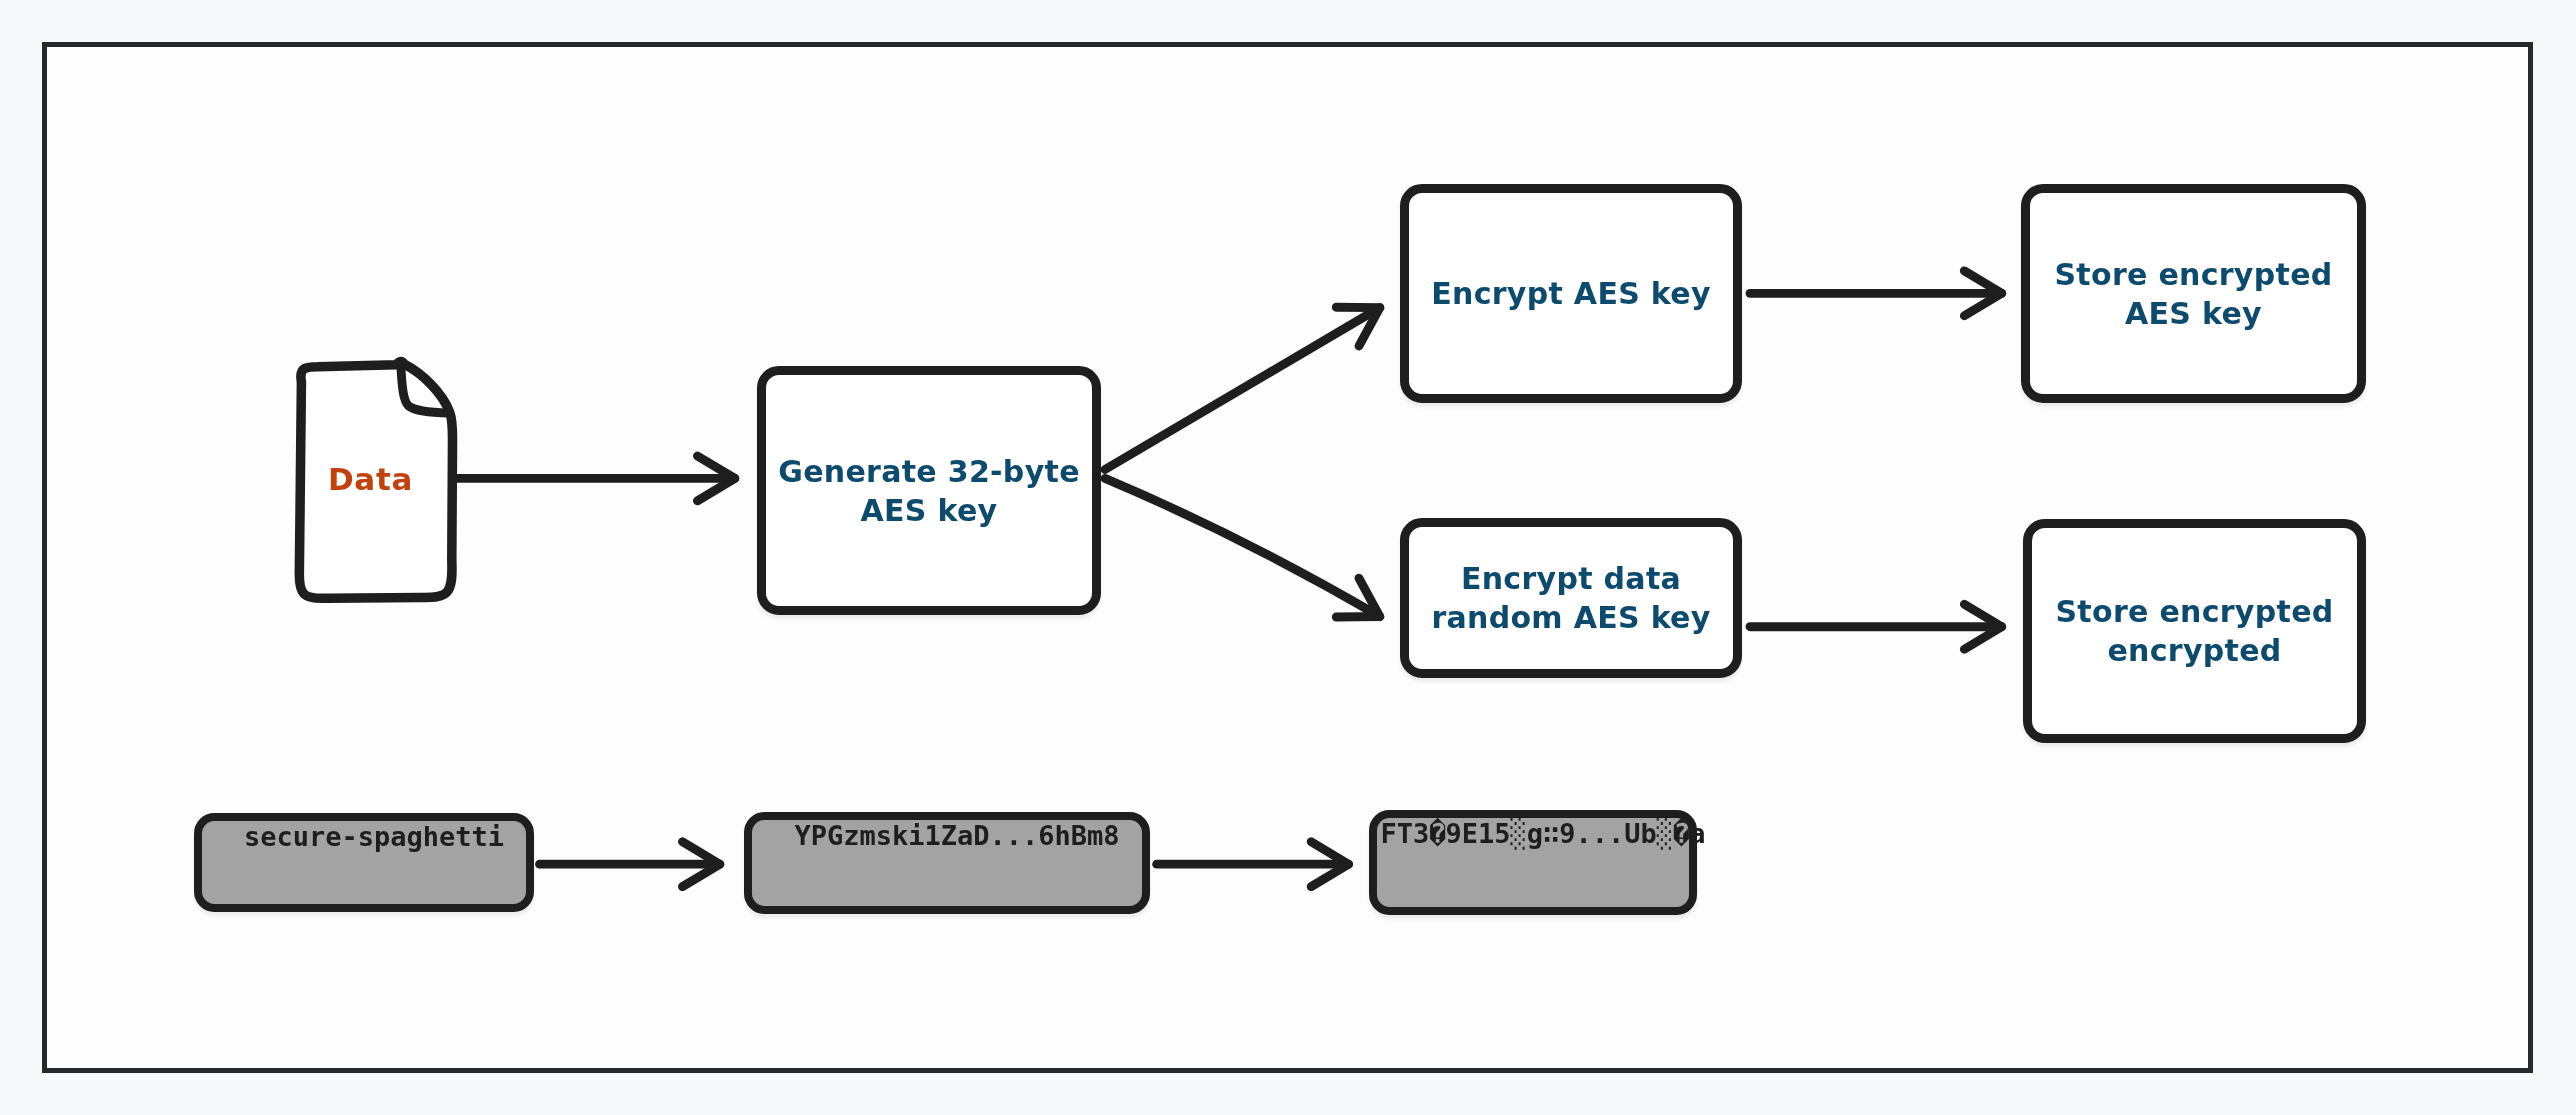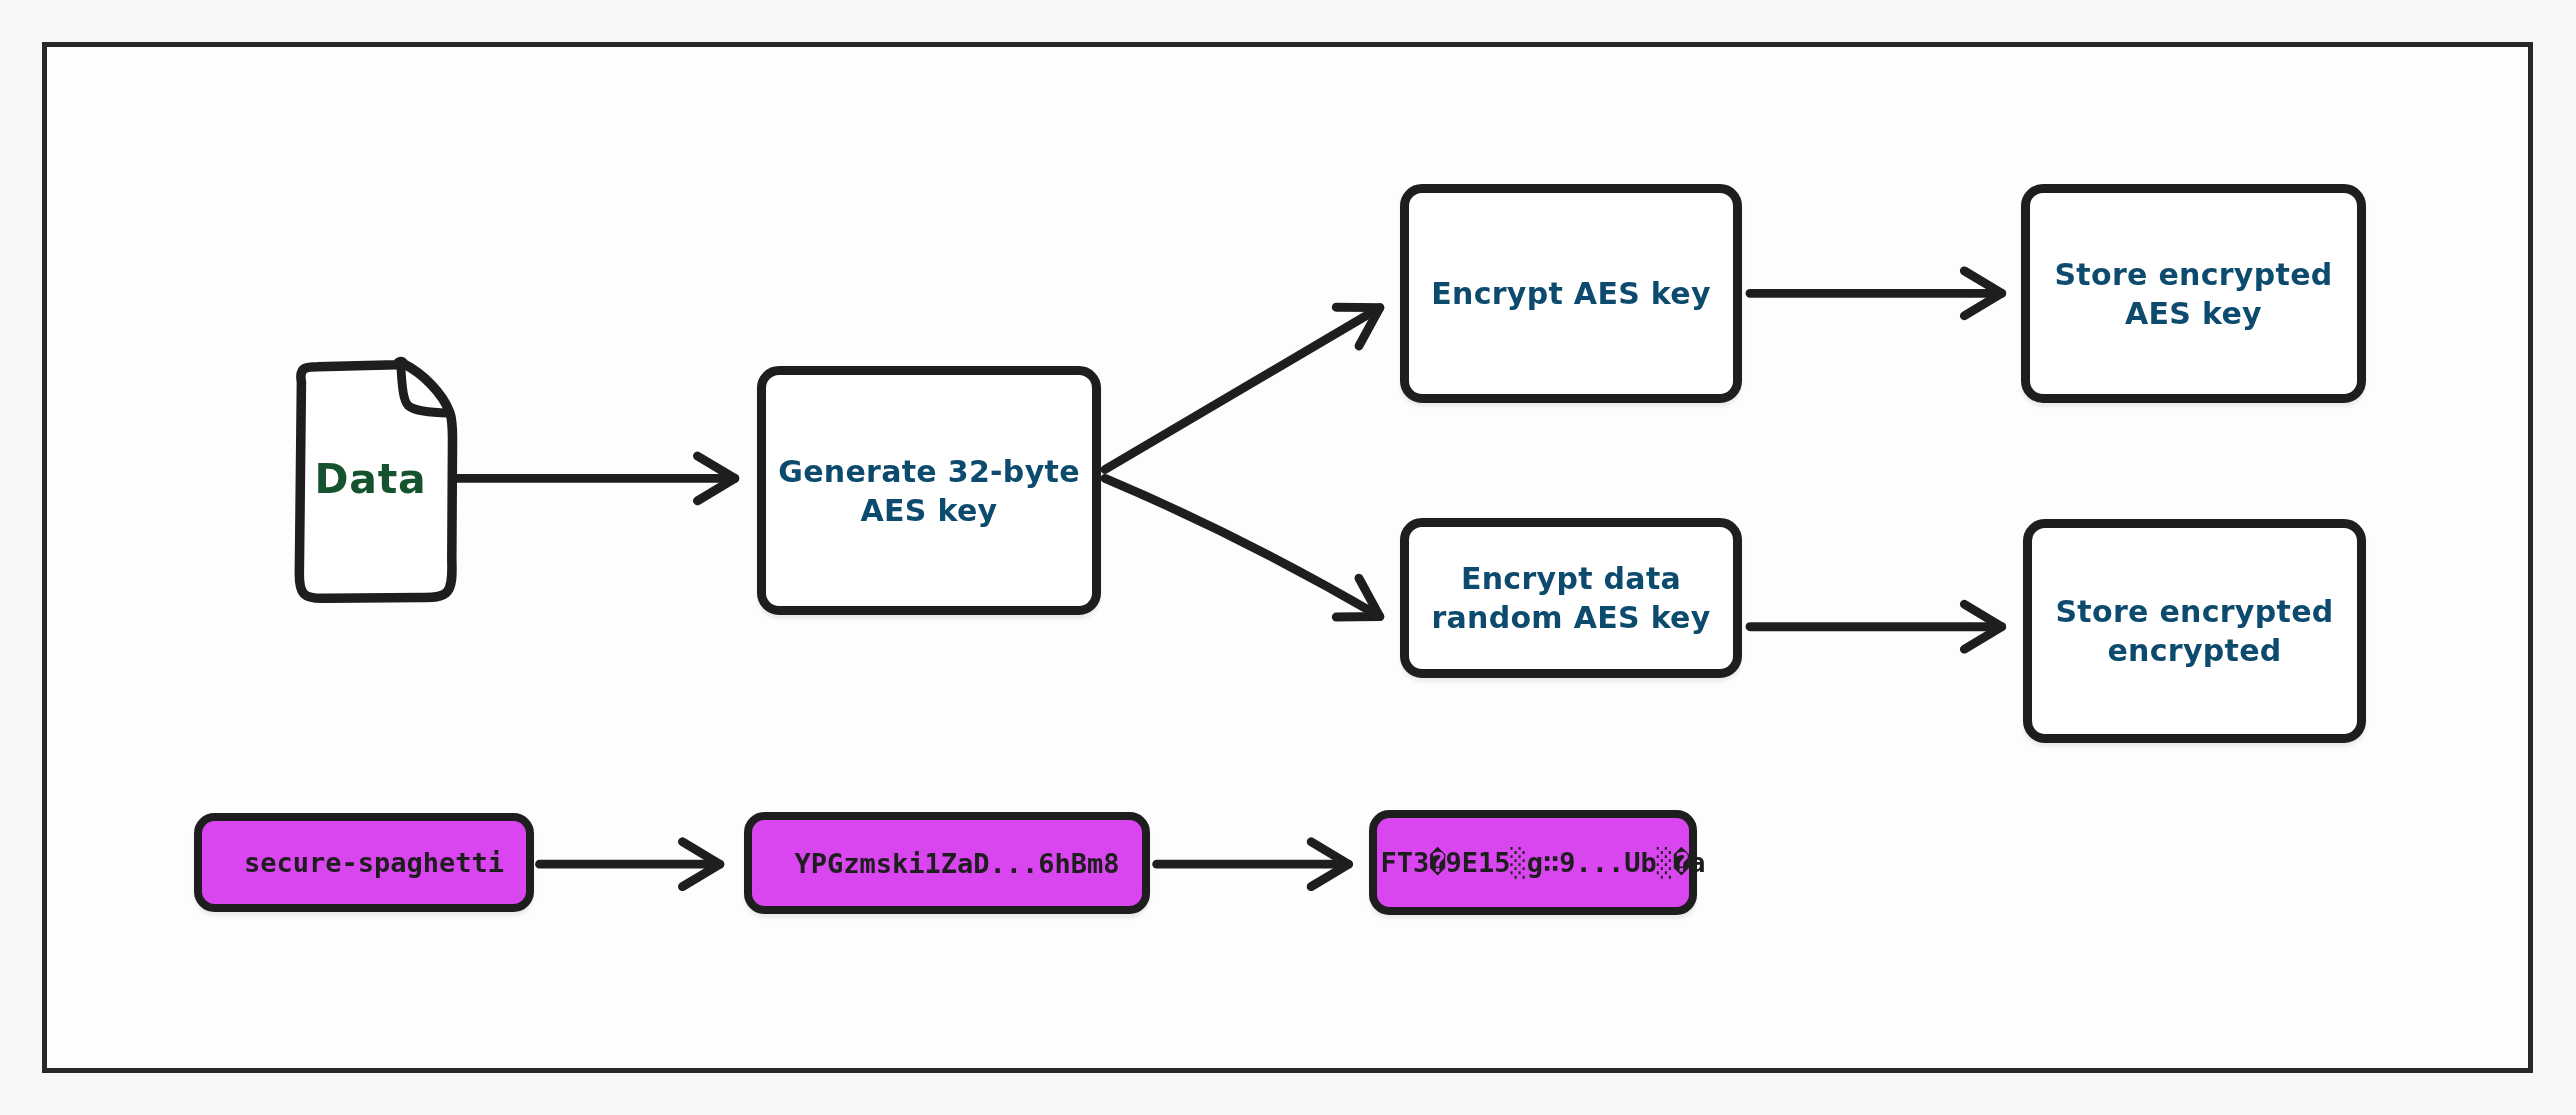--- a/index.html
+++ b/index.html
@@ -50,33 +50,33 @@
     line-height: 39px;
     letter-spacing: 0.3px;
     box-shadow: 0 3.4px 3.4px rgba(0,0,0,0.07);
   }
   .doc-label {
     position: absolute;
     box-sizing: border-box;
     display: flex;
     align-items: center;
     justify-content: center;
-    color: #14532d;
+    color: #c2410c;
     font-weight: 700;
-    font-size: 41px;
+    font-size: 31px;
     letter-spacing: 0.7px;
   }
   .chip {
     position: absolute;
     box-sizing: border-box;
-    background: #d946ef;
+    background: #a3a3a3;
     border: 8.8px solid #1e1e1e;
     border-radius: 20.4px;
     display: flex;
-    align-items: center;
+    align-items: flex-start;
     justify-content: center;
     color: #1e1e1e;
     font-family: "DejaVu Sans Mono", monospace;
     font-weight: 700;
     font-size: 27px;
     white-space: nowrap;
     box-shadow: 0 3.4px 3.4px rgba(0,0,0,0.07);
     padding-left: 20px;
   }
   .line { display: block; }

